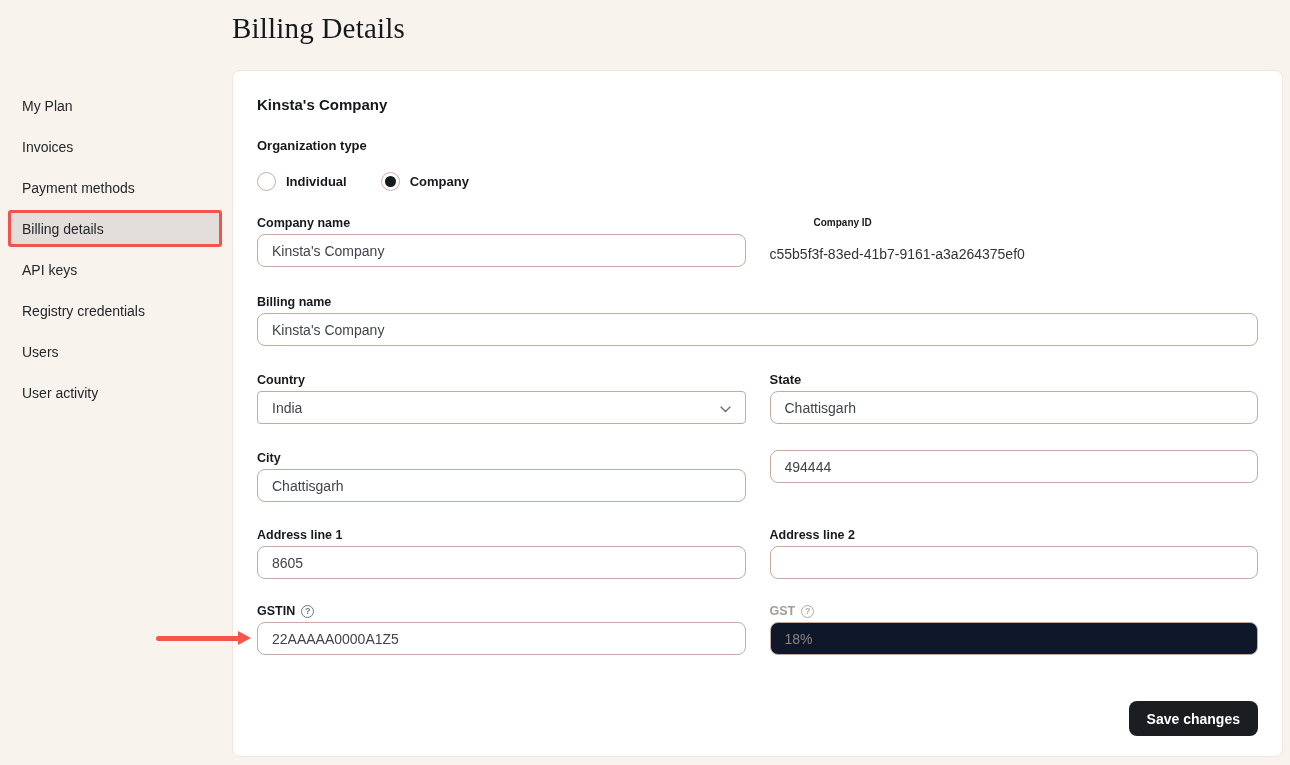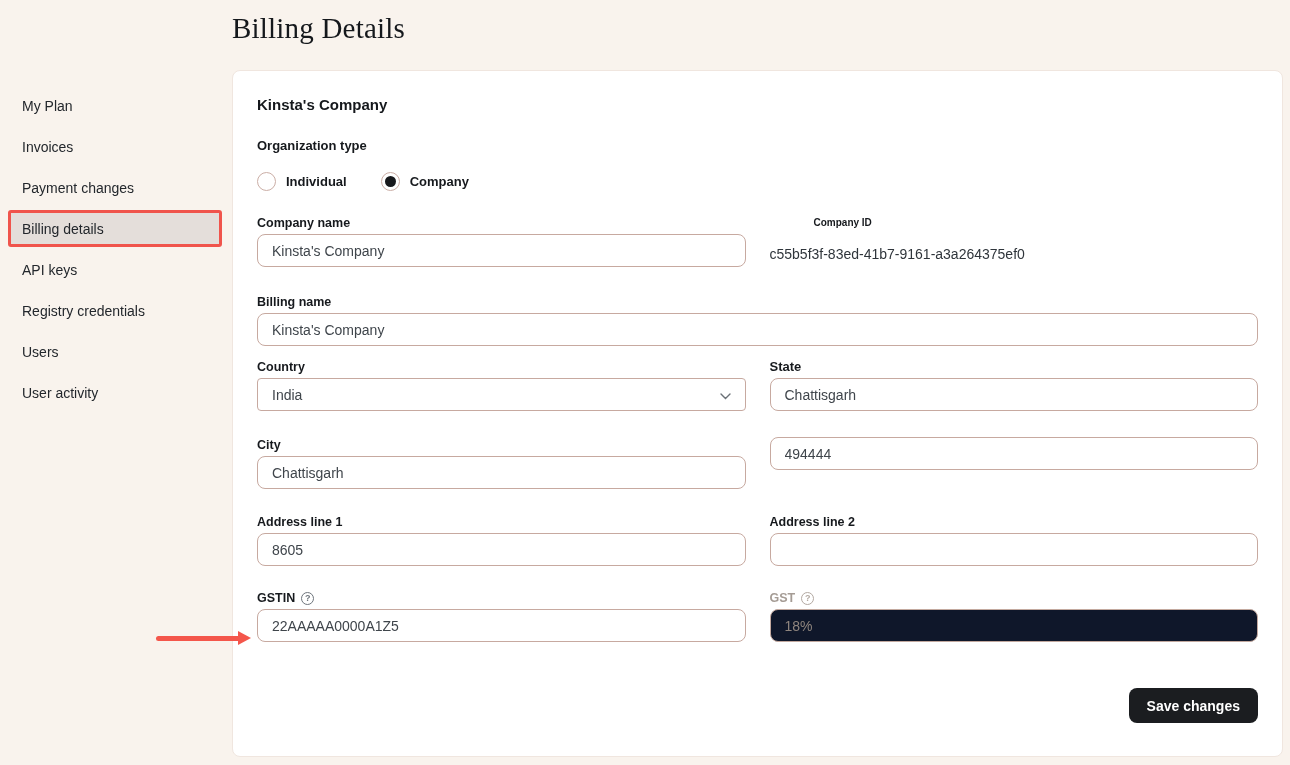--- a/index.html
+++ b/index.html
@@ -83,21 +83,21 @@
   .static-field-value { margin-top: 15px; font-size: 14px; color: #2F353B; line-height: 16px; }
   .help-icon {
     width: 13px; height: 13px; margin-left: 6px;
     border: 1px solid #6E757C; border-radius: 50%;
     display: inline-flex; align-items: center; justify-content: center;
     font-size: 9px; font-weight: 700; color: #6E757C; cursor: pointer;
     line-height: 1; flex: none;
   }
   .help-icon.muted { border-color: #B3A9A2; color: #B3A9A2; }
   .mt-r1 { margin-top: 24px; } .mt-r2 { margin-top: 27px; }
-  .mt-r3 { margin-top: 13px; } .mt-r4 { margin-top: 26px; }
+  .mt-r3 { margin-top: 26px; } .mt-r4 { margin-top: 26px; }
   .mt-r5 { margin-top: 25px; } .mt-r6 { margin-top: 24px; }
   
   .btn-row { margin-top: 46px; display: flex; justify-content: flex-end; }
   .save-btn {
     height: 35px; padding: 0 18px;
     background: #1B1D20; color: #FFFFFF;
     border: none; border-radius: 8px;
     font-size: 14px; font-weight: 700; cursor: pointer;
     font-family: "Liberation Sans", sans-serif;
   }
@@ -115,21 +115,21 @@
   }
 </style>
 </head>
 <body>
 
 <h1 class="page-title">Billing Details</h1>
 
 <nav class="sidebar" id="sidebar">
     <div class="side-item">My Plan</div>
     <div class="side-item">Invoices</div>
-    <div class="side-item">Payment changes</div>
+    <div class="side-item">Payment methods</div>
     <div class="side-item active">Billing details</div>
     <div class="side-item">API keys</div>
     <div class="side-item">Registry credentials</div>
     <div class="side-item">Users</div>
     <div class="side-item">User activity</div>
   </nav>
 
 <main class="card">
 
   <h2 class="card-heading">Kinsta's Company</h2>

